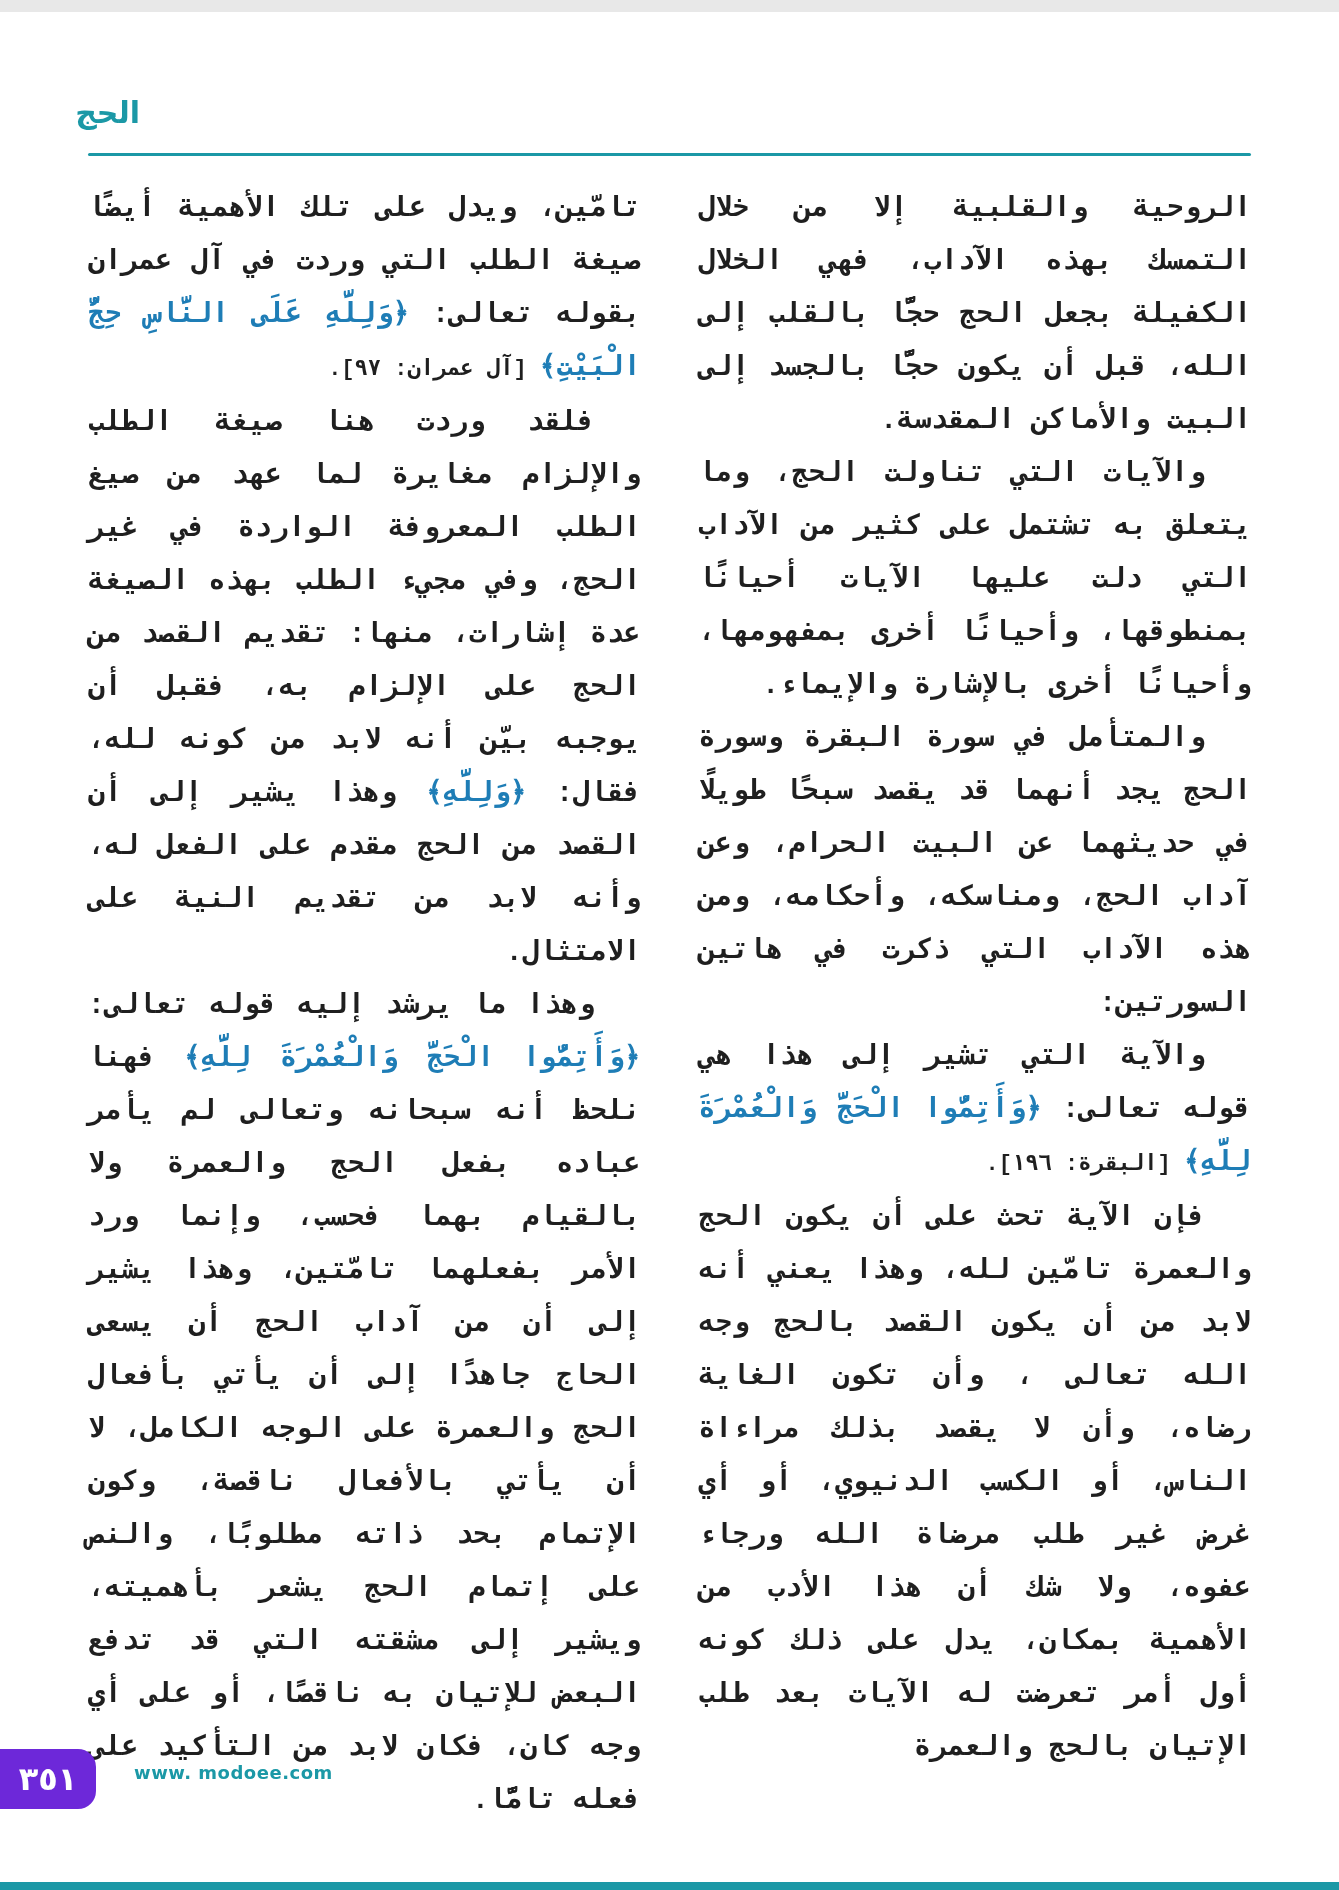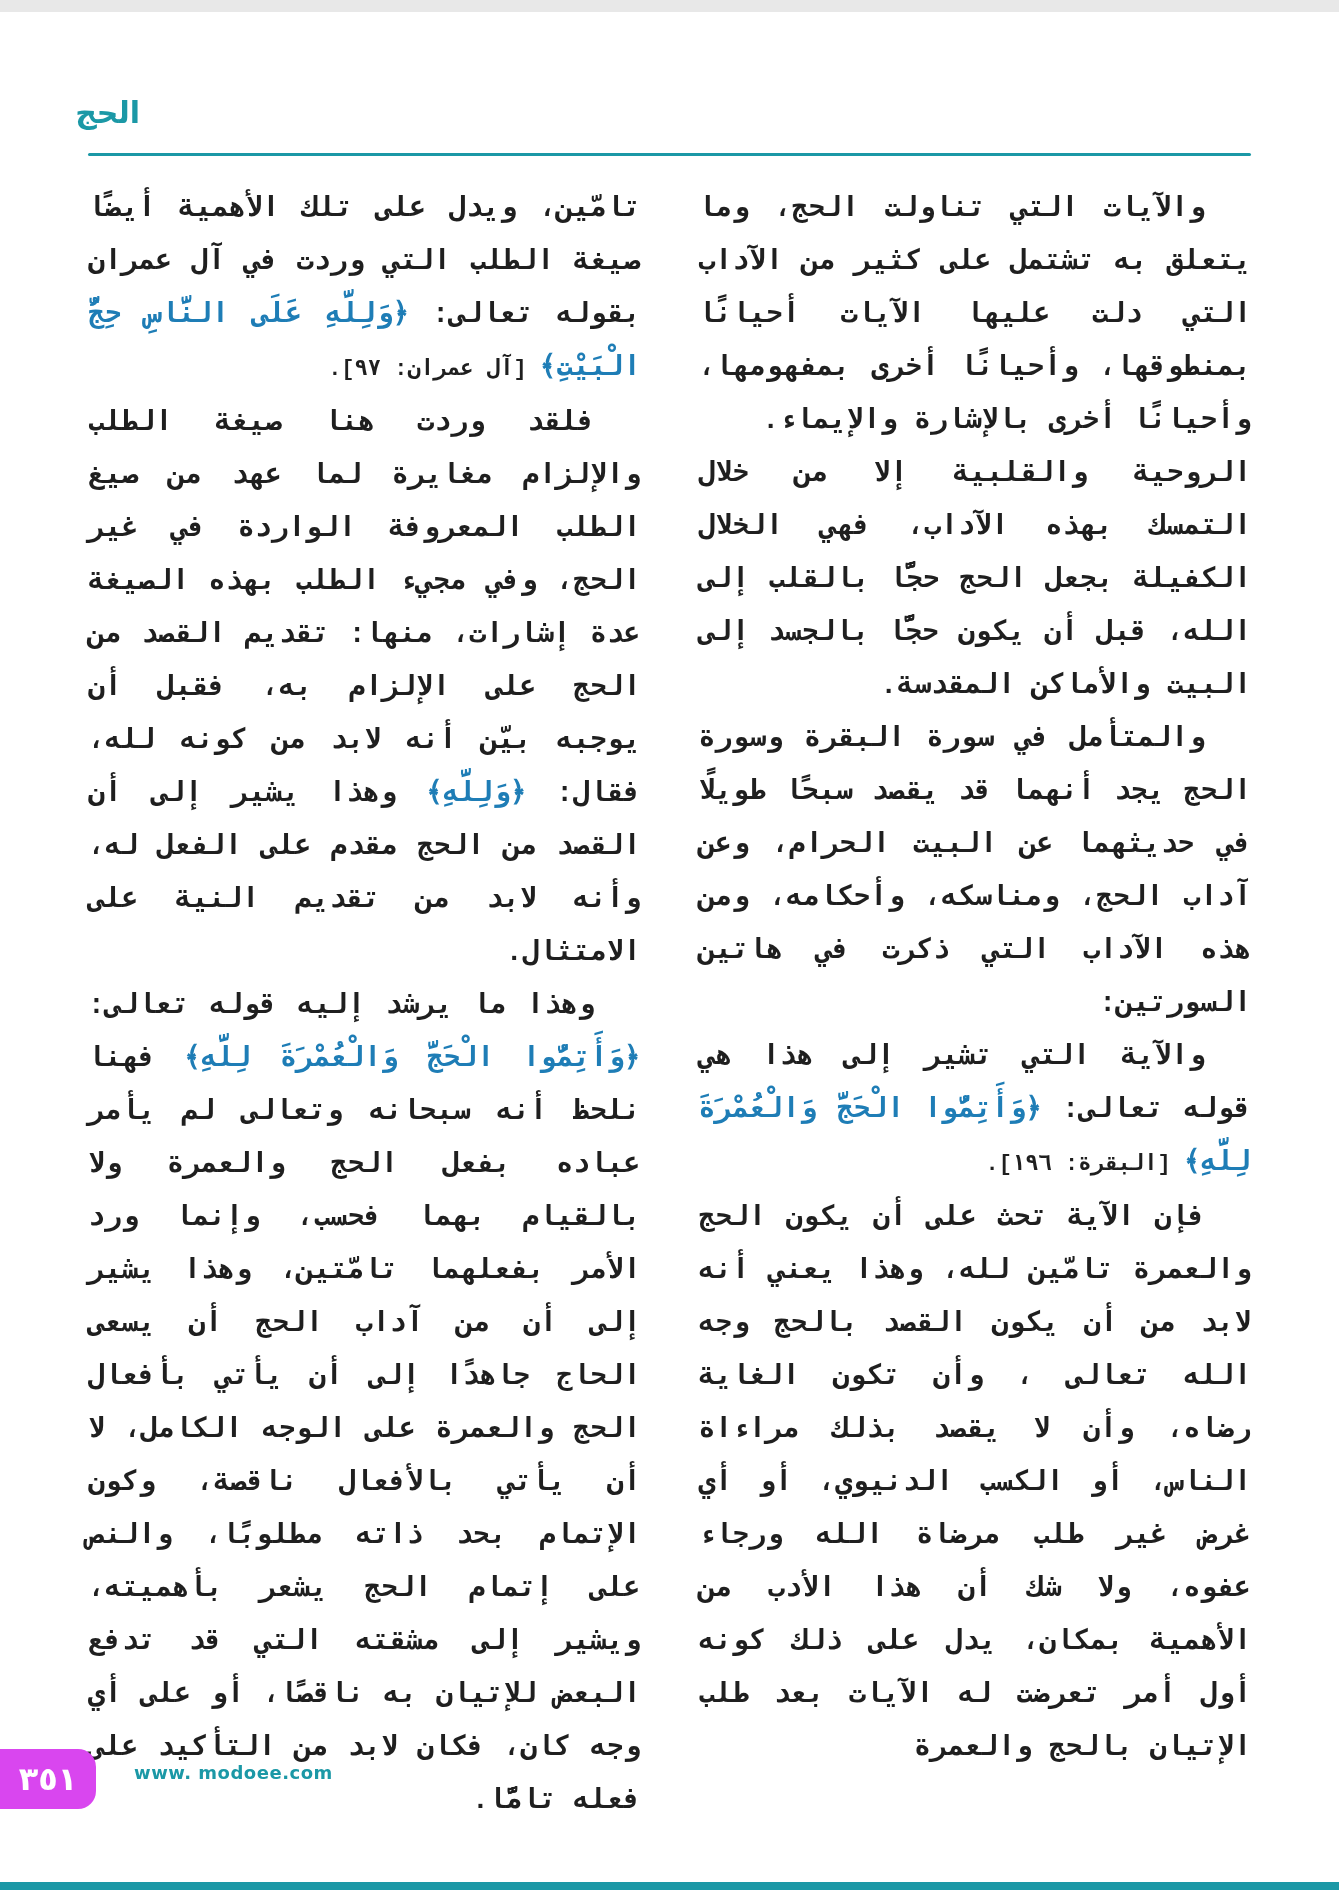--- a/index.html
+++ b/index.html
@@ -57,21 +57,21 @@
   .para.heading { text-indent: 40px; }
   .run-n { color: #1f1f1f; }
   .run-q { color: #1e7db6; }
   .run-r { color: #1f1f1f; font-size: 22px; }
   .page-badge {
     position: absolute;
     left: 0;
     top: 1737px;
     width: 96px;
     height: 60px;
-    background: #d946ef;
+    background: #6d28d9;
     color: #ffffff;
     border-radius: 0 18px 18px 0;
     display: flex;
     align-items: center;
     justify-content: center;
     font-size: 32px;
     font-weight: bold;
   }
   .website {
     position: absolute;
@@ -96,22 +96,22 @@
 <body>
 
 <div class="page">
 
   <div class="chapter-mark">الحج</div>
 
   <div class="header-rule"></div>
 
   <div class="columns">
     <div class="column">
+        <p class="para no-indent"><span class="run-n">الروحية والقلبية إلا من خلال التمسك بهذه الآداب، فهي الخلال الكفيلة بجعل الحج حجًّا بالقلب إلى الله، قبل أن يكون حجًّا بالجسد إلى البيت والأماكن المقدسة.</span></p>
         <p class="para"><span class="run-n">والآيات التي تناولت الحج، وما يتعلق به تشتمل على كثير من الآداب التي دلت عليها الآيات أحيانًا بمنطوقها، وأحيانًا أخرى بمفهومها، وأحيانًا أخرى بالإشارة والإيماء.</span></p>
-        <p class="para no-indent"><span class="run-n">الروحية والقلبية إلا من خلال التمسك بهذه الآداب، فهي الخلال الكفيلة بجعل الحج حجًّا بالقلب إلى الله، قبل أن يكون حجًّا بالجسد إلى البيت والأماكن المقدسة.</span></p>
         <p class="para"><span class="run-n">والمتأمل في سورة البقرة وسورة الحج يجد أنهما قد يقصد سبحًا طويلًا في حديثهما عن البيت الحرام، وعن آداب الحج، ومناسكه، وأحكامه، ومن هذه الآداب التي ذكرت في هاتين السورتين:</span></p>
         <p class="para"><span class="run-n">والآية التي تشير إلى هذا هي قوله تعالى: </span><span class="run-q">﴿وَأَتِمُّوا الْحَجَّ وَالْعُمْرَةَ لِلَّهِ﴾</span><span class="run-r"> [البقرة: ١٩٦].</span></p>
         <p class="para"><span class="run-n">فإن الآية تحث على أن يكون الحج والعمرة تامّين لله، وهذا يعني أنه لابد من أن يكون القصد بالحج وجه الله تعالى ، وأن تكون الغاية رضاه، وأن لا يقصد بذلك مراءاة الناس، أو الكسب الدنيوي، أو أي غرض غير طلب مرضاة الله ورجاء عفوه، ولا شك أن هذا الأدب من الأهمية بمكان، يدل على ذلك كونه أول أمر تعرضت له الآيات بعد طلب الإتيان بالحج والعمرة</span></p>
       </div>
     <div class="column">
         <p class="para no-indent"><span class="run-n">تامّين، ويدل على تلك الأهمية أيضًا صيغة الطلب التي وردت في آل عمران بقوله تعالى: </span><span class="run-q">﴿وَلِلَّهِ عَلَى النَّاسِ حِجُّ الْبَيْتِ﴾</span><span class="run-r"> [آل عمران: ٩٧].</span></p>
         <p class="para"><span class="run-n">فلقد وردت هنا صيغة الطلب والإلزام مغايرة لما عهد من صيغ الطلب المعروفة الواردة في غير الحج، وفي مجيء الطلب بهذه الصيغة عدة إشارات، منها: تقديم القصد من الحج على الإلزام به، فقبل أن يوجبه بيّن أنه لابد من كونه لله، فقال: </span><span class="run-q">﴿وَلِلَّهِ﴾</span><span class="run-n"> وهذا يشير إلى أن القصد من الحج مقدم على الفعل له، وأنه لابد من تقديم النية على الامتثال.</span></p>
         <p class="para"><span class="run-n">وهذا ما يرشد إليه قوله تعالى: </span><span class="run-q">﴿وَأَتِمُّوا الْحَجَّ وَالْعُمْرَةَ لِلَّهِ﴾</span><span class="run-n"> فهنا نلحظ أنه سبحانه وتعالى لم يأمر عباده بفعل الحج والعمرة ولا بالقيام بهما فحسب، وإنما ورد الأمر بفعلهما تامّتين، وهذا يشير إلى أن من آداب الحج أن يسعى الحاج جاهدًا إلى أن يأتي بأفعال الحج والعمرة على الوجه الكامل، لا أن يأتي بالأفعال ناقصة، وكون الإتمام بحد ذاته مطلوبًا، والنص على إتمام الحج يشعر بأهميته، ويشير إلى مشقته التي قد تدفع البعض للإتيان به ناقصًا، أو على أي وجه كان، فكان لابد من التأكيد على فعله تامًّا.</span></p>
       </div>
   </div>

